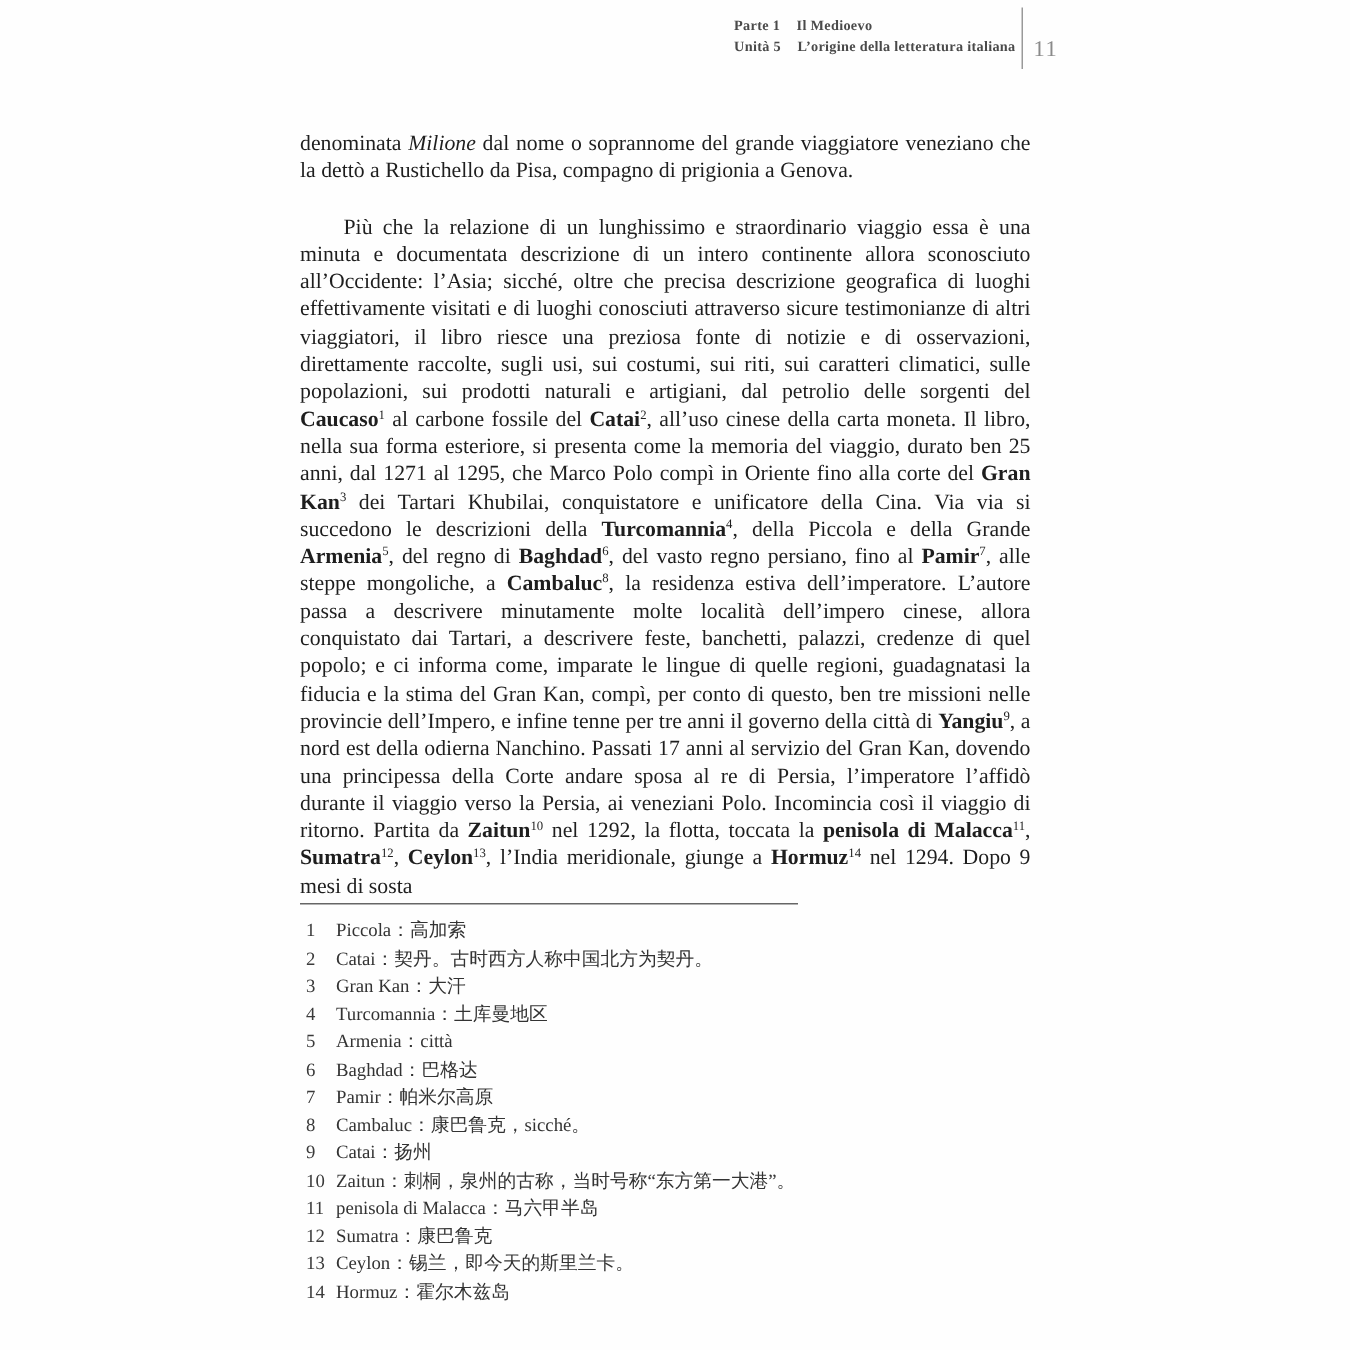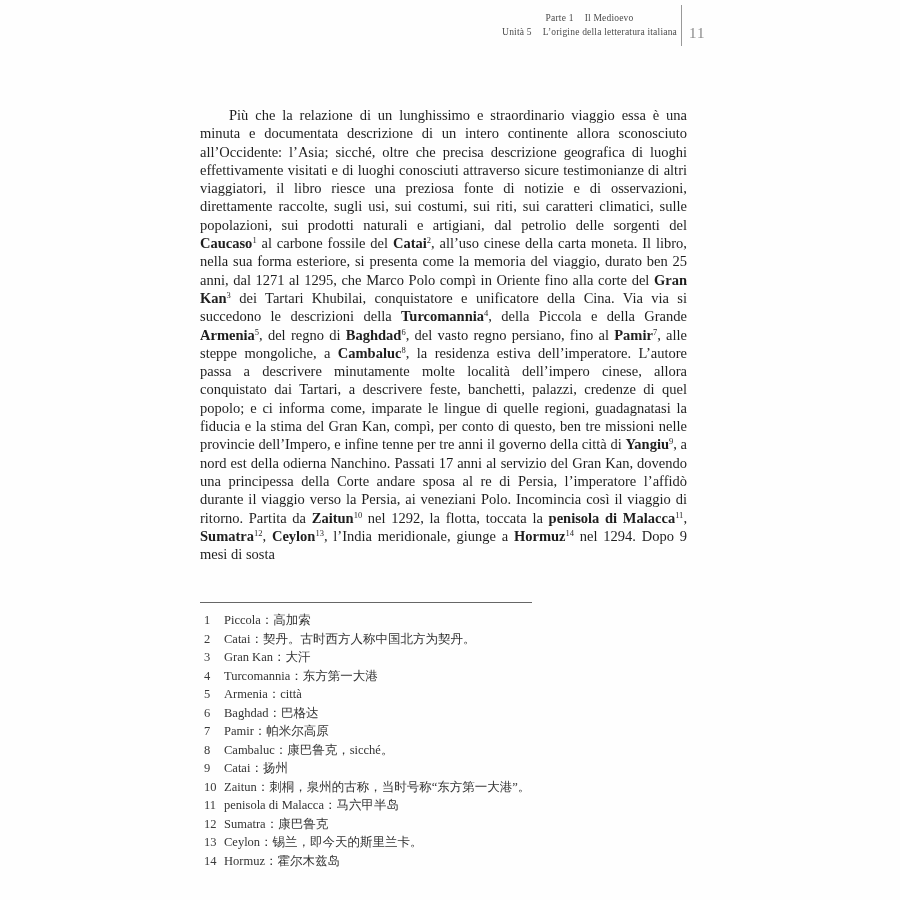--- a/index.html
+++ b/index.html
@@ -15,23 +15,23 @@
     font-family: "Liberation Serif", "DejaVu Serif", serif;
     color: #222222;
     overflow: hidden;
   }
 
   
   .header-text {
     position: absolute;
     top: 11px;
     right: 223px;
-    text-align: center;
+    text-align: left;
     font-size: 9.5px;
-    font-weight: normal;
+    font-weight: bold;
     color: #4a4a4a;
     line-height: 14px;
     letter-spacing: 0.2px;
     white-space: nowrap;
   }
   .header-text .gap { margin-left: 11px; }
   .header-divider {
     position: absolute;
     left: 681px;
     top: 5px;
@@ -105,40 +105,41 @@
 <div class="page">
 
   <div class="header-text">
     <div><span>Parte 1</span><span class="gap">Il Medioevo</span></div>
     <div><span>Unità 5</span><span class="gap">L’origine della letteratura italiana</span></div>
   </div>
   <div class="header-divider"></div>
   <div class="page-number">11</div>
 
   <div class="body-text">
+      <p class=""><span>denominata </span><span class="i">Milione</span><span> dal nome o soprannome del grande viaggiatore veneziano che la dettò a Rustichello da Pisa, compagno di prigionia a Genova.</span></p>
       <p class="indent"><span>Più che la relazione di un lunghissimo e straordinario viaggio essa è una minuta e documentata descrizione di un intero continente allora sconosciuto all’Occidente: l’Asia; sicché, oltre che precisa descrizione geografica di luoghi effettivamente visitati e di luoghi conosciuti attraverso sicure testimonianze di altri viaggiatori, il libro riesce una preziosa fonte di notizie e di osservazioni, direttamente raccolte, sugli usi, sui costumi, sui riti, sui caratteri climatici, sulle popolazioni, sui prodotti naturali e artigiani, dal petrolio delle sorgenti del </span><span class="b">Caucaso</span><sup class="sup">1</sup><span> al carbone fossile del </span><span class="b">Catai</span><sup class="sup">2</sup><span>, all’uso cinese della carta moneta. Il libro, nella sua forma esteriore, si presenta come la memoria del viaggio, durato ben 25 anni, dal 1271 al 1295, che Marco Polo compì in Oriente fino alla corte del </span><span class="b">Gran Kan</span><sup class="sup">3</sup><span> dei Tartari Khubilai, conquistatore e unificatore della Cina. Via via si succedono le descrizioni della </span><span class="b">Turcomannia</span><sup class="sup">4</sup><span>, della Piccola e della Grande </span><span class="b">Armenia</span><sup class="sup">5</sup><span>, del regno di </span><span class="b">Baghdad</span><sup class="sup">6</sup><span>, del vasto regno persiano, fino al </span><span class="b">Pamir</span><sup class="sup">7</sup><span>, alle steppe mongoliche, a </span><span class="b">Cambaluc</span><sup class="sup">8</sup><span>, la residenza estiva dell’imperatore. L’autore passa a descrivere minutamente molte località dell’impero cinese, allora conquistato dai Tartari, a descrivere feste, banchetti, palazzi, credenze di quel popolo; e ci informa come, imparate le lingue di quelle regioni, guadagnatasi la fiducia e la stima del Gran Kan, compì, per conto di questo, ben tre missioni nelle provincie dell’Impero, e infine tenne per tre anni il governo della città di </span><span class="b">Yangiu</span><sup class="sup">9</sup><span>, a nord est della odierna Nanchino. Passati 17 anni al servizio del Gran Kan, dovendo una principessa della Corte andare sposa al re di Persia, l’imperatore l’affidò durante il viaggio verso la Persia, ai veneziani Polo. Incomincia così il viaggio di ritorno. Partita da </span><span class="b">Zaitun</span><sup class="sup">10</sup><span> nel 1292, la flotta, toccata la </span><span class="b">penisola di Malacca</span><sup class="sup">11</sup><span>, </span><span class="b">Sumatra</span><sup class="sup">12</sup><span>, </span><span class="b">Ceylon</span><sup class="sup">13</sup><span>, l’India meridionale, giunge a </span><span class="b">Hormuz</span><sup class="sup">14</sup><span> nel 1294. Dopo 9 mesi di sosta</span></p>
     </div>
 
   <div class="footnote-separator"></div>
   <div class="footnotes">
       <div class="fn">
         <span class="fn-num">1</span>
         <span class="fn-text">Piccola：高加索</span>
       </div>
       <div class="fn">
         <span class="fn-num">2</span>
         <span class="fn-text">Catai：契丹。古时西方人称中国北方为契丹。</span>
       </div>
       <div class="fn">
         <span class="fn-num">3</span>
         <span class="fn-text">Gran Kan：大汗</span>
       </div>
       <div class="fn">
         <span class="fn-num">4</span>
-        <span class="fn-text">Turcomannia：东方第一大港</span>
+        <span class="fn-text">Turcomannia：土库曼地区</span>
       </div>
       <div class="fn">
         <span class="fn-num">5</span>
         <span class="fn-text">Armenia：città</span>
       </div>
       <div class="fn">
         <span class="fn-num">6</span>
         <span class="fn-text">Baghdad：巴格达</span>
       </div>
       <div class="fn">

